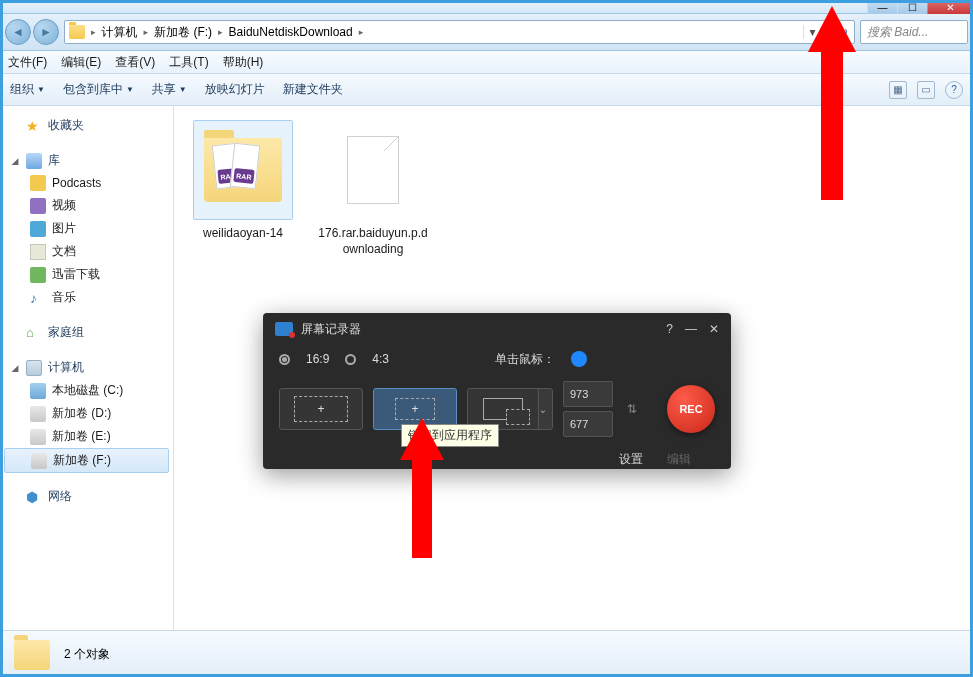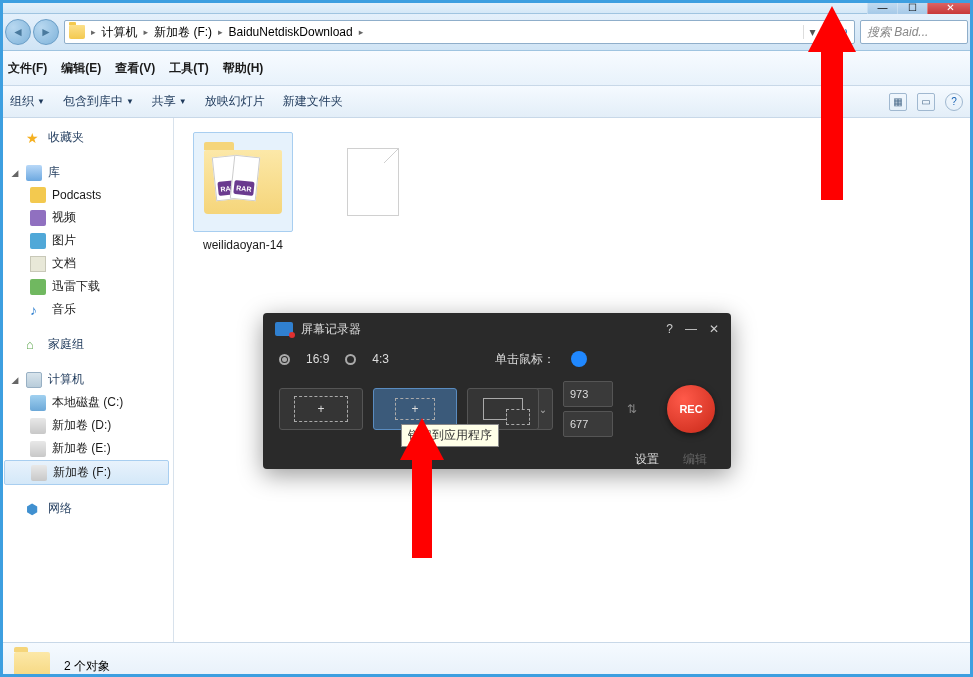--- a/index.html
+++ b/index.html
@@ -19,21 +19,21 @@
 .nav-arrow { width: 26px; height: 26px; border-radius: 50%; background: radial-gradient(circle at 30% 30%, #b8d8f0, #7fb3da); border: 1px solid #6a9ec7; display: flex; align-items: center; justify-content: center; color: #4a7a9e; font-size: 12px; }
 .addr-bar { flex: 1; height: 24px; background: white; border: 1px solid #8faeca; border-radius: 2px; display: flex; align-items: center; padding: 0 4px; gap: 6px; }
 .folder-ico { width: 16px; height: 14px; background: linear-gradient(#fce08a, #f3c94f); border-radius: 1px 1px 2px 2px; position: relative; }
 .folder-ico::before { content:""; position:absolute; top:-3px; left:0; width:7px; height:3px; background:#f3c94f; border-radius:1px 1px 0 0; }
 .crumb-sep { color: #666; font-size: 9px; }
 .addr-dd { width: 18px; text-align: center; color: #555; border-left: 1px solid #ddd; }
 .refresh-btn { width: 24px; height: 24px; border: 1px solid #8faeca; background: white; border-radius: 2px; display:flex;align-items:center;justify-content:center;color:#1560b3; }
 .search-box { width: 108px; height: 24px; background: white; border: 1px solid #8faeca; border-radius: 2px; padding: 0 6px; color: #888; font-style: italic; display: flex; align-items: center; }
 
 
-.menu-bar { height: 22px; background: linear-gradient(to bottom, #f7fbff, #e8f2fb); border-bottom: 1px solid #c8d8e8; display: flex; align-items: center; padding: 17px 8px; gap: 14px; font-weight: bold; }
+.menu-bar { height: 22px; background: linear-gradient(to bottom, #f7fbff, #e8f2fb); border-bottom: 1px solid #c8d8e8; display: flex; align-items: center; padding: 11px 8px; gap: 14px; }
 .menu-item { color: #1a1a1a; }
 
 
 .toolbar { height: 32px; background: linear-gradient(to bottom, #f5faff, #e3eef8); border-bottom: 1px solid #c8d8e8; display: flex; align-items: center; padding: 0 10px; gap: 18px; color: #1e395b; }
 .tb-item { display: flex; align-items: center; gap: 3px; }
 .tb-dd { font-size: 8px; color: #1e395b; }
 .tb-right { margin-left: auto; display: flex; gap: 10px; align-items: center; }
 .tb-ico { width: 18px; height: 18px; border: 1px solid #a0b8d0; border-radius: 2px; display:flex;align-items:center;justify-content:center; color:#4a6a8a; font-size:10px; }
 
 
@@ -93,21 +93,21 @@
 .cap-btn { width: 84px; height: 42px; border: 1px solid #555; background: #353535; border-radius: 3px; display:flex;align-items:center;justify-content:center; position:relative; }
 .cap-btn.active { background: #3b5a7a; border-color: #5a8cc0; }
 .cap-btn .dashed { border: 1px dashed #aaa; width: 54px; height: 26px; display:flex;align-items:center;justify-content:center;color:#ddd; }
 .cap-btn .solid { border: 1px solid #aaa; width: 40px; height: 22px; position:relative; }
 .cap-btn .solid::after { content:"";position:absolute;right:-8px;bottom:-6px;width:22px;height:14px;border:1px dashed #aaa;background:#353535; }
 .cap-dd { width: 20px; height: 42px; background:#3a3a3a; border:1px solid #555; border-radius:3px; display:flex;align-items:center;justify-content:center;color:#aaa;font-size:10px;margin-left:-6px; }
 .size-col { display: flex; flex-direction: column; gap: 4px; }
 .size-in { width: 50px; height: 19px; background: #3a3a3a; border: 1px solid #555; border-radius: 2px; color: #ddd; padding: 12px 6px; font-size: 11px; display:flex;align-items:center; }
 .link-ico { color:#888; font-size:12px; padding:0 4px; }
 .rec-btn { width: 48px; height: 48px; border-radius: 50%; background: radial-gradient(circle at 35% 30%, #ff5a4a, #c82818); display:flex;align-items:center;justify-content:center;color:white;font-weight:bold;font-size:11px;margin-left:auto;box-shadow:0 2px 6px rgba(0,0,0,0.5);text-align:center; }
-.rec-row3 { display:flex; justify-content:flex-end; gap:24px; padding:6px 24px; font-size:12px; }
+.rec-row3 { display:flex; justify-content:flex-end; gap:24px; padding:6px 40px; font-size:12px; }
 .rec-row3 .dim { color:#666; }
 .tooltip { position: absolute; left: 401px; top: 424px; background: #ffffe8; border: 1px solid #888; padding: 2px 6px; font-size: 12px; color: #333; z-index: 10; }
 
 
 .arrow { position: absolute; z-index: 20; }
 .arrow-shaft { background: #ff0000; }
 .arrow-head { width:0;height:0; }
 .arrow1 { left: 808px; top: 6px; }
 .arrow1 .arrow-head { border-left: 24px solid transparent; border-right: 24px solid transparent; border-bottom: 46px solid #ff0000; }
 .arrow1 .arrow-shaft { width: 22px; height: 150px; margin: -2px auto 0; }
@@ -270,20 +270,21 @@
               </div>
           </div>
         </div>
       </div>
       <div class="file-label">weilidaoyan-14</div>
     </div>
     <div class="file-item">
       <div class="thumb">
           <div class="thumb-file"></div>
         </div>
+      <div class="file-label">176.rar.baiduyun.p.downloading</div>
     </div>
   </div>
 </div>
 
 <div class="status-bar">
   <div class="status-ico"></div>
   <span>2 个对象</span>
 </div>
 
 <div class="recorder">

